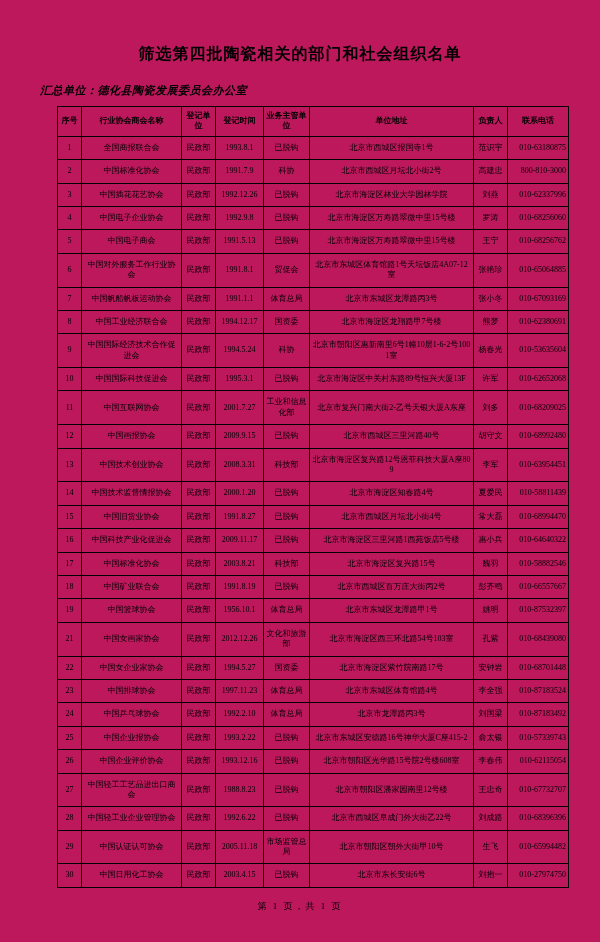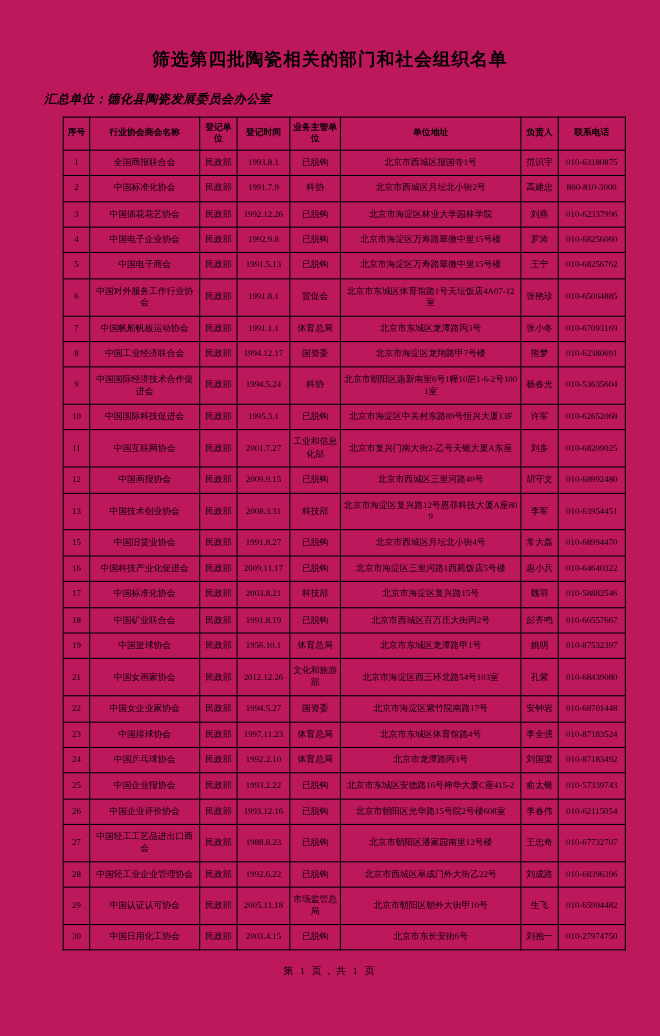--- a/index.html
+++ b/index.html
@@ -49,21 +49,21 @@
     word-break: break-all;
     overflow-wrap: anywhere;
   }
   table.org-table th {
     font-weight: bold;
     text-align: center;
     padding: 4px 1px;
   }
   td.c0, td.c2, td.c3, td.c4, td.c6 { text-align: center; }
   td.c1, td.c5 { text-align: center; padding-left: 3px; }
-  td.c7 { text-align: center; padding-left: 3px; }
+  td.c7 { text-align: right; padding-left: 3px; }
   .page-footer {
     text-align: center;
     font-size: 9px;
     margin-top: 12px;
     letter-spacing: 2px;
   }
 </style>
 </head>
 <body>
 
@@ -221,20 +221,30 @@
           <td class="c0">13</td>
           <td class="c1">中国技术创业协会</td>
           <td class="c2">民政部</td>
           <td class="c3">2008.3.31</td>
           <td class="c4">科技部</td>
           <td class="c5">北京市海淀区复兴路12号恩菲科技大厦A座809</td>
           <td class="c6">李军</td>
           <td class="c7">010-63954451</td>
         </tr>
         <tr>
+          <td class="c0">14</td>
+          <td class="c1">中国技术监督情报协会</td>
+          <td class="c2">民政部</td>
+          <td class="c3">2000.1.20</td>
+          <td class="c4">已脱钩</td>
+          <td class="c5">北京市海淀区知春路4号</td>
+          <td class="c6">夏爱民</td>
+          <td class="c7">010-58811439</td>
+        </tr>
+        <tr>
           <td class="c0">15</td>
           <td class="c1">中国旧货业协会</td>
           <td class="c2">民政部</td>
           <td class="c3">1991.8.27</td>
           <td class="c4">已脱钩</td>
           <td class="c5">北京市西城区月坛北小街4号</td>
           <td class="c6">常大磊</td>
           <td class="c7">010-68994470</td>
         </tr>
         <tr>

